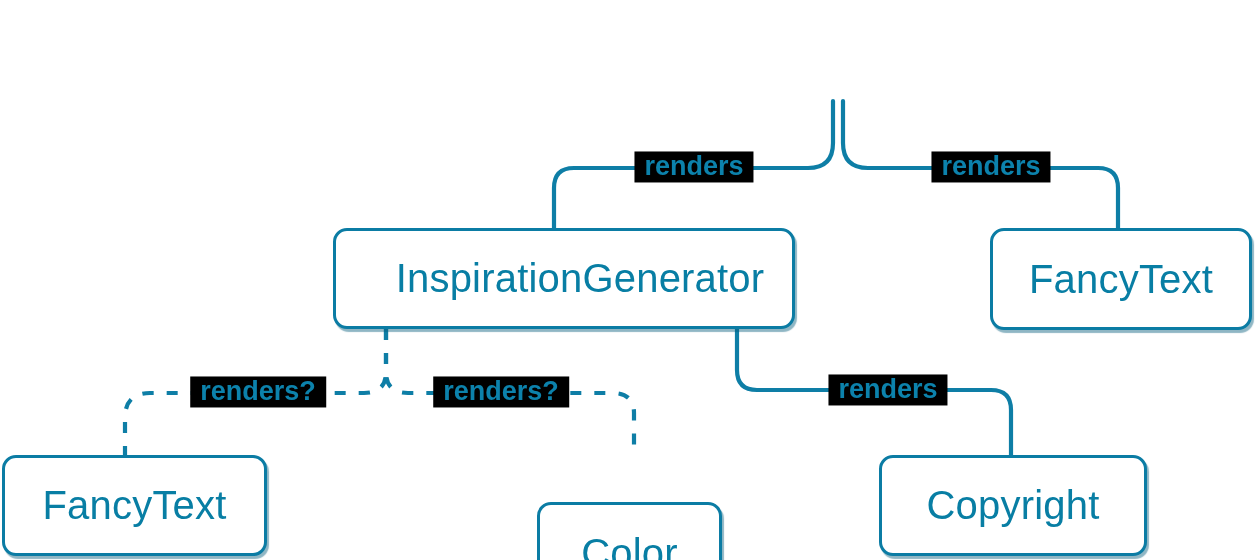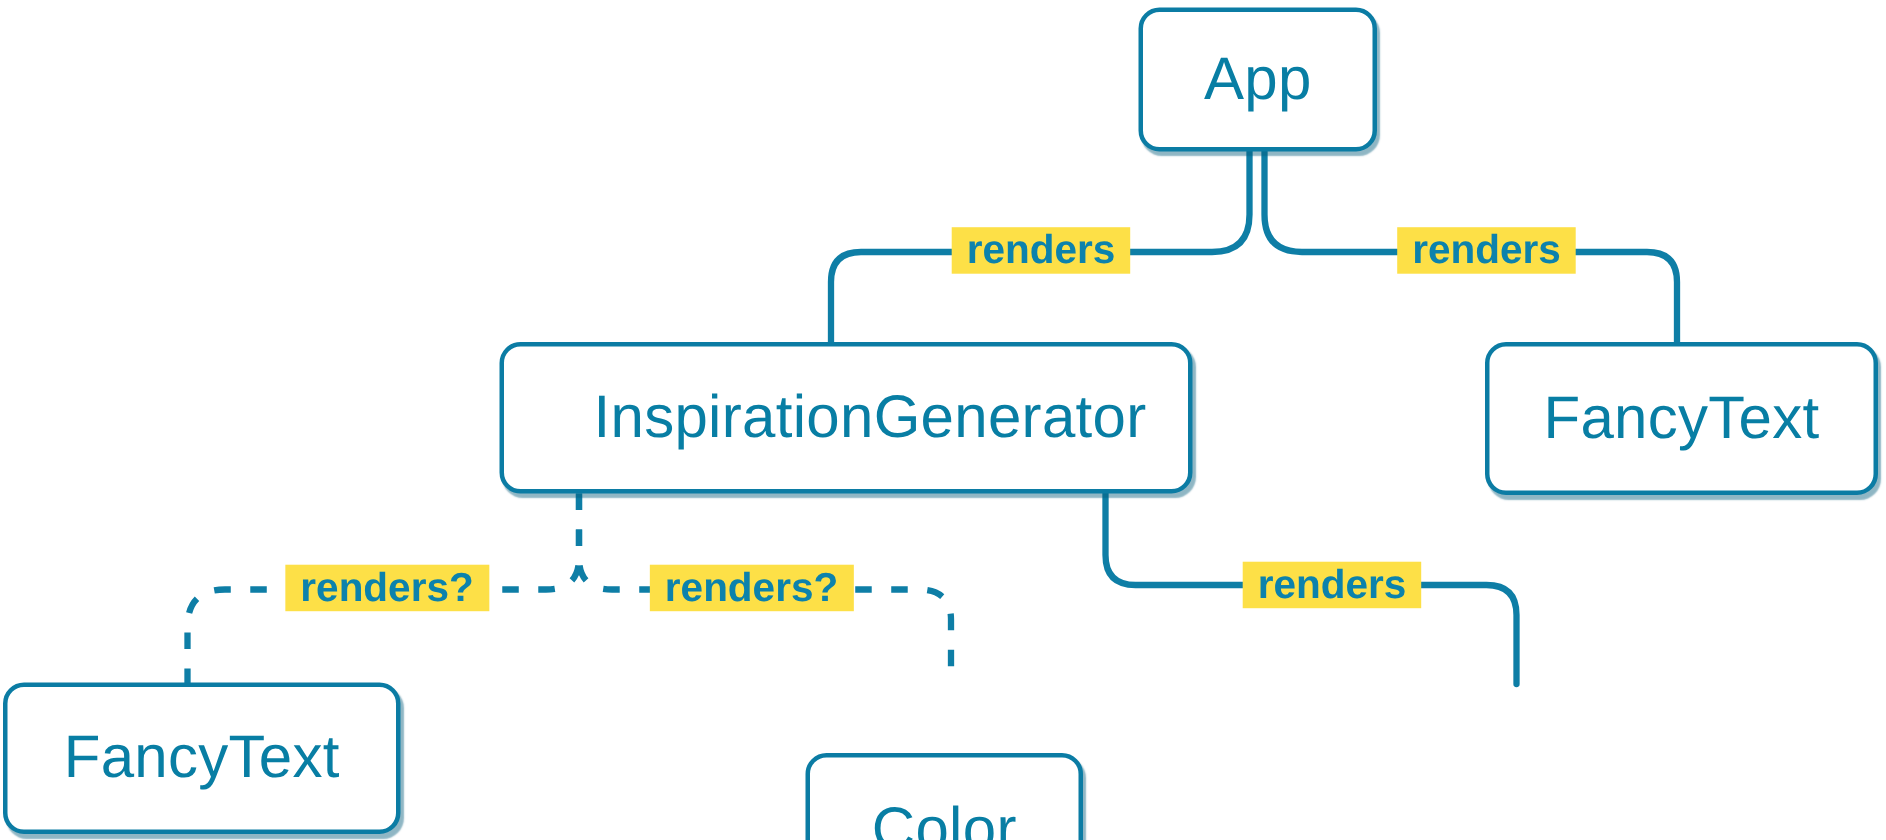--- a/index.html
+++ b/index.html
@@ -44,21 +44,21 @@
   }
   .node-label {
     color: #087ea4;
     font-size: 40px;
     letter-spacing: 0.2px;
     white-space: nowrap;
   }
   .edge-label {
     position: absolute;
     transform: translate(-50%, -50%);
-    background: #fde047;
+    background: #000000;
     color: #0c82ac;
     font-size: 27px;
     font-weight: bold;
     line-height: 1.15;
     padding: 0 10px;
     white-space: nowrap;
   }
 </style>
 </head>
 <body>
@@ -71,40 +71,40 @@
 
     <path class="edge solid" d="M 843 101 L 843 143 Q 843 168 868 168 L 1098 168 Q 1118 168 1118 188 L 1118 229"></path>
 
     <path class="edge solid" d="M 737 329 L 737 370 Q 737 390 757 390 L 991 390 Q 1011 390 1011 410 L 1011 456"></path>
 
     <path class="edge dashed" d="M 386 329 L 386 372 Q 386 393 364 393 L 150 393 Q 125 393 125 418 L 125 456"></path>
 
     <path class="edge dashed" d="M 386 329 L 386 372 Q 386 393 408 393 L 612 393 Q 634 393 634 413 L 634 455"></path>
   </svg>
 
-  <div class="node" style="left:759px; top:5px; width:159px; height:96px;">
-    <span class="node-label">App</span>
-  </div>
 
   <div class="node" style="left:333px; top:228px; width:462px; height:101px;padding-left:32px;">
     <span class="node-label">InspirationGenerator</span>
   </div>
 
   <div class="node" style="left:990px; top:228px; width:262px; height:102px;">
     <span class="node-label">FancyText</span>
   </div>
 
   <div class="node" style="left:2px; top:455px; width:265px; height:101px;">
     <span class="node-label">FancyText</span>
   </div>
 
   <div class="node" style="left:537px; top:454px; width:185px; height:102px;margin-top:48px;">
     <span class="node-label">Color</span>
   </div>
 
+  <div class="node" style="left:879px; top:455px; width:268px; height:101px;">
+    <span class="node-label">Copyright</span>
+  </div>
 
   <span class="edge-label" style="left:694px; top:167px;">renders</span>
 
   <span class="edge-label" style="left:991px; top:167px;">renders</span>
 
   <span class="edge-label" style="left:258px; top:392px;">renders?</span>
 
   <span class="edge-label" style="left:501px; top:392px;">renders?</span>
 
   <span class="edge-label" style="left:888px; top:390px;">renders</span>

